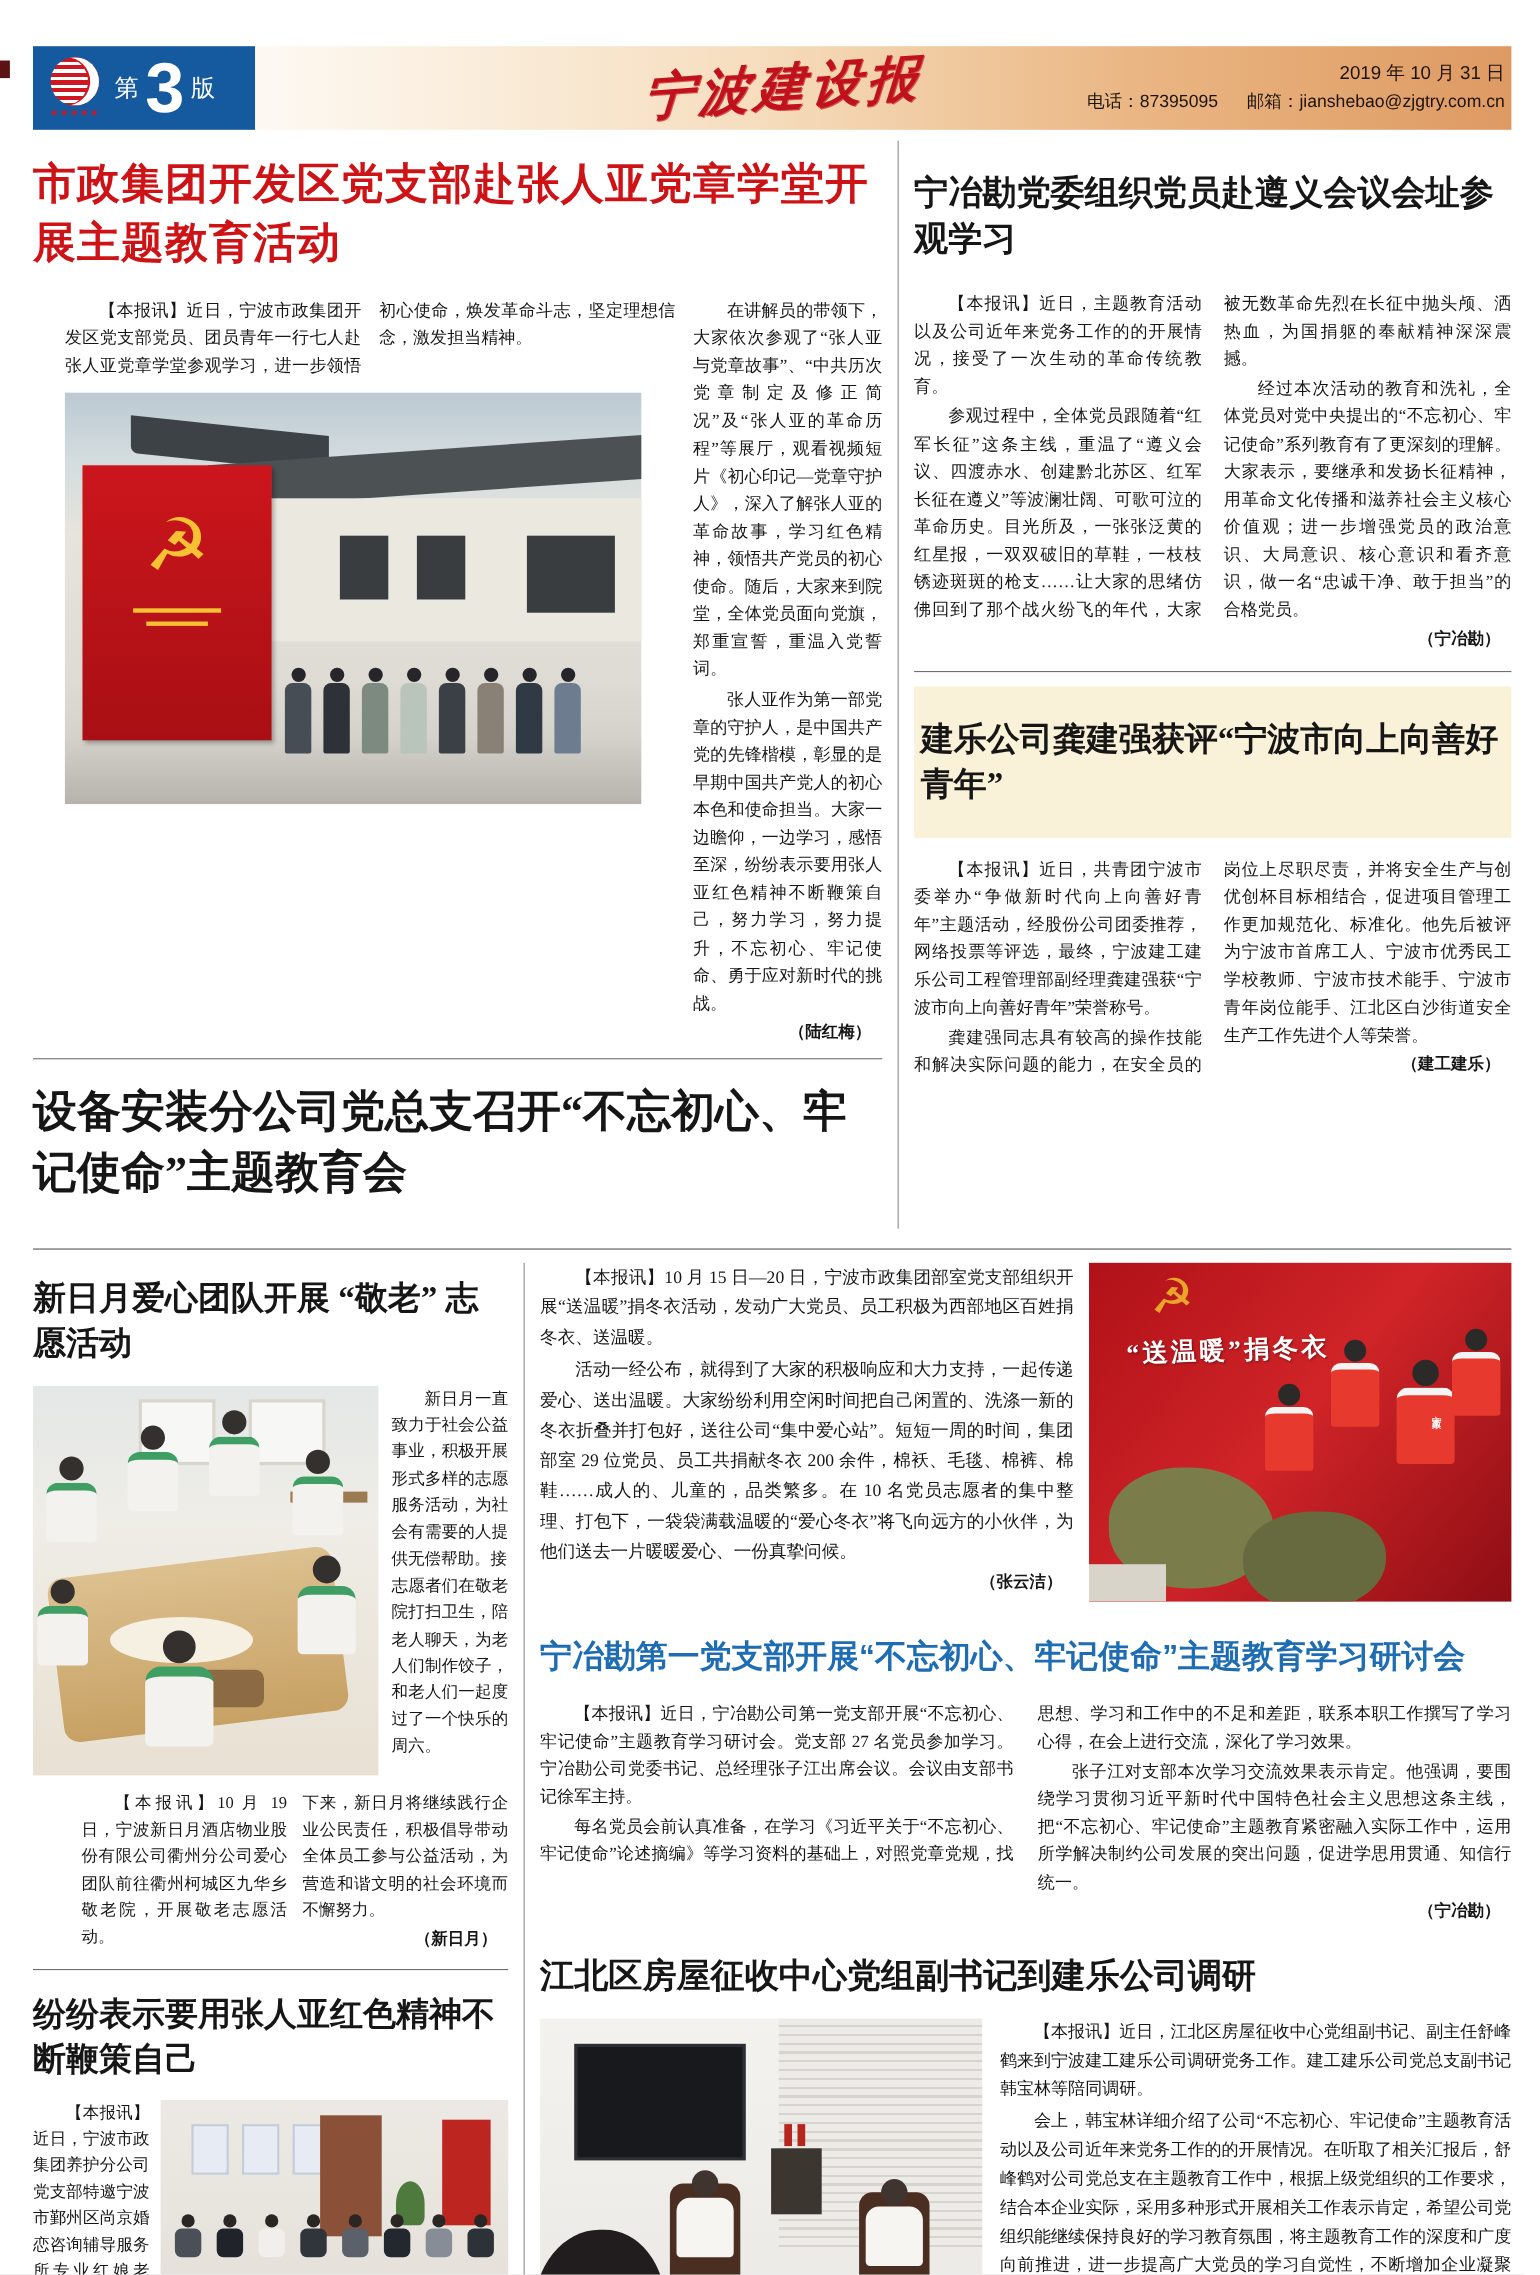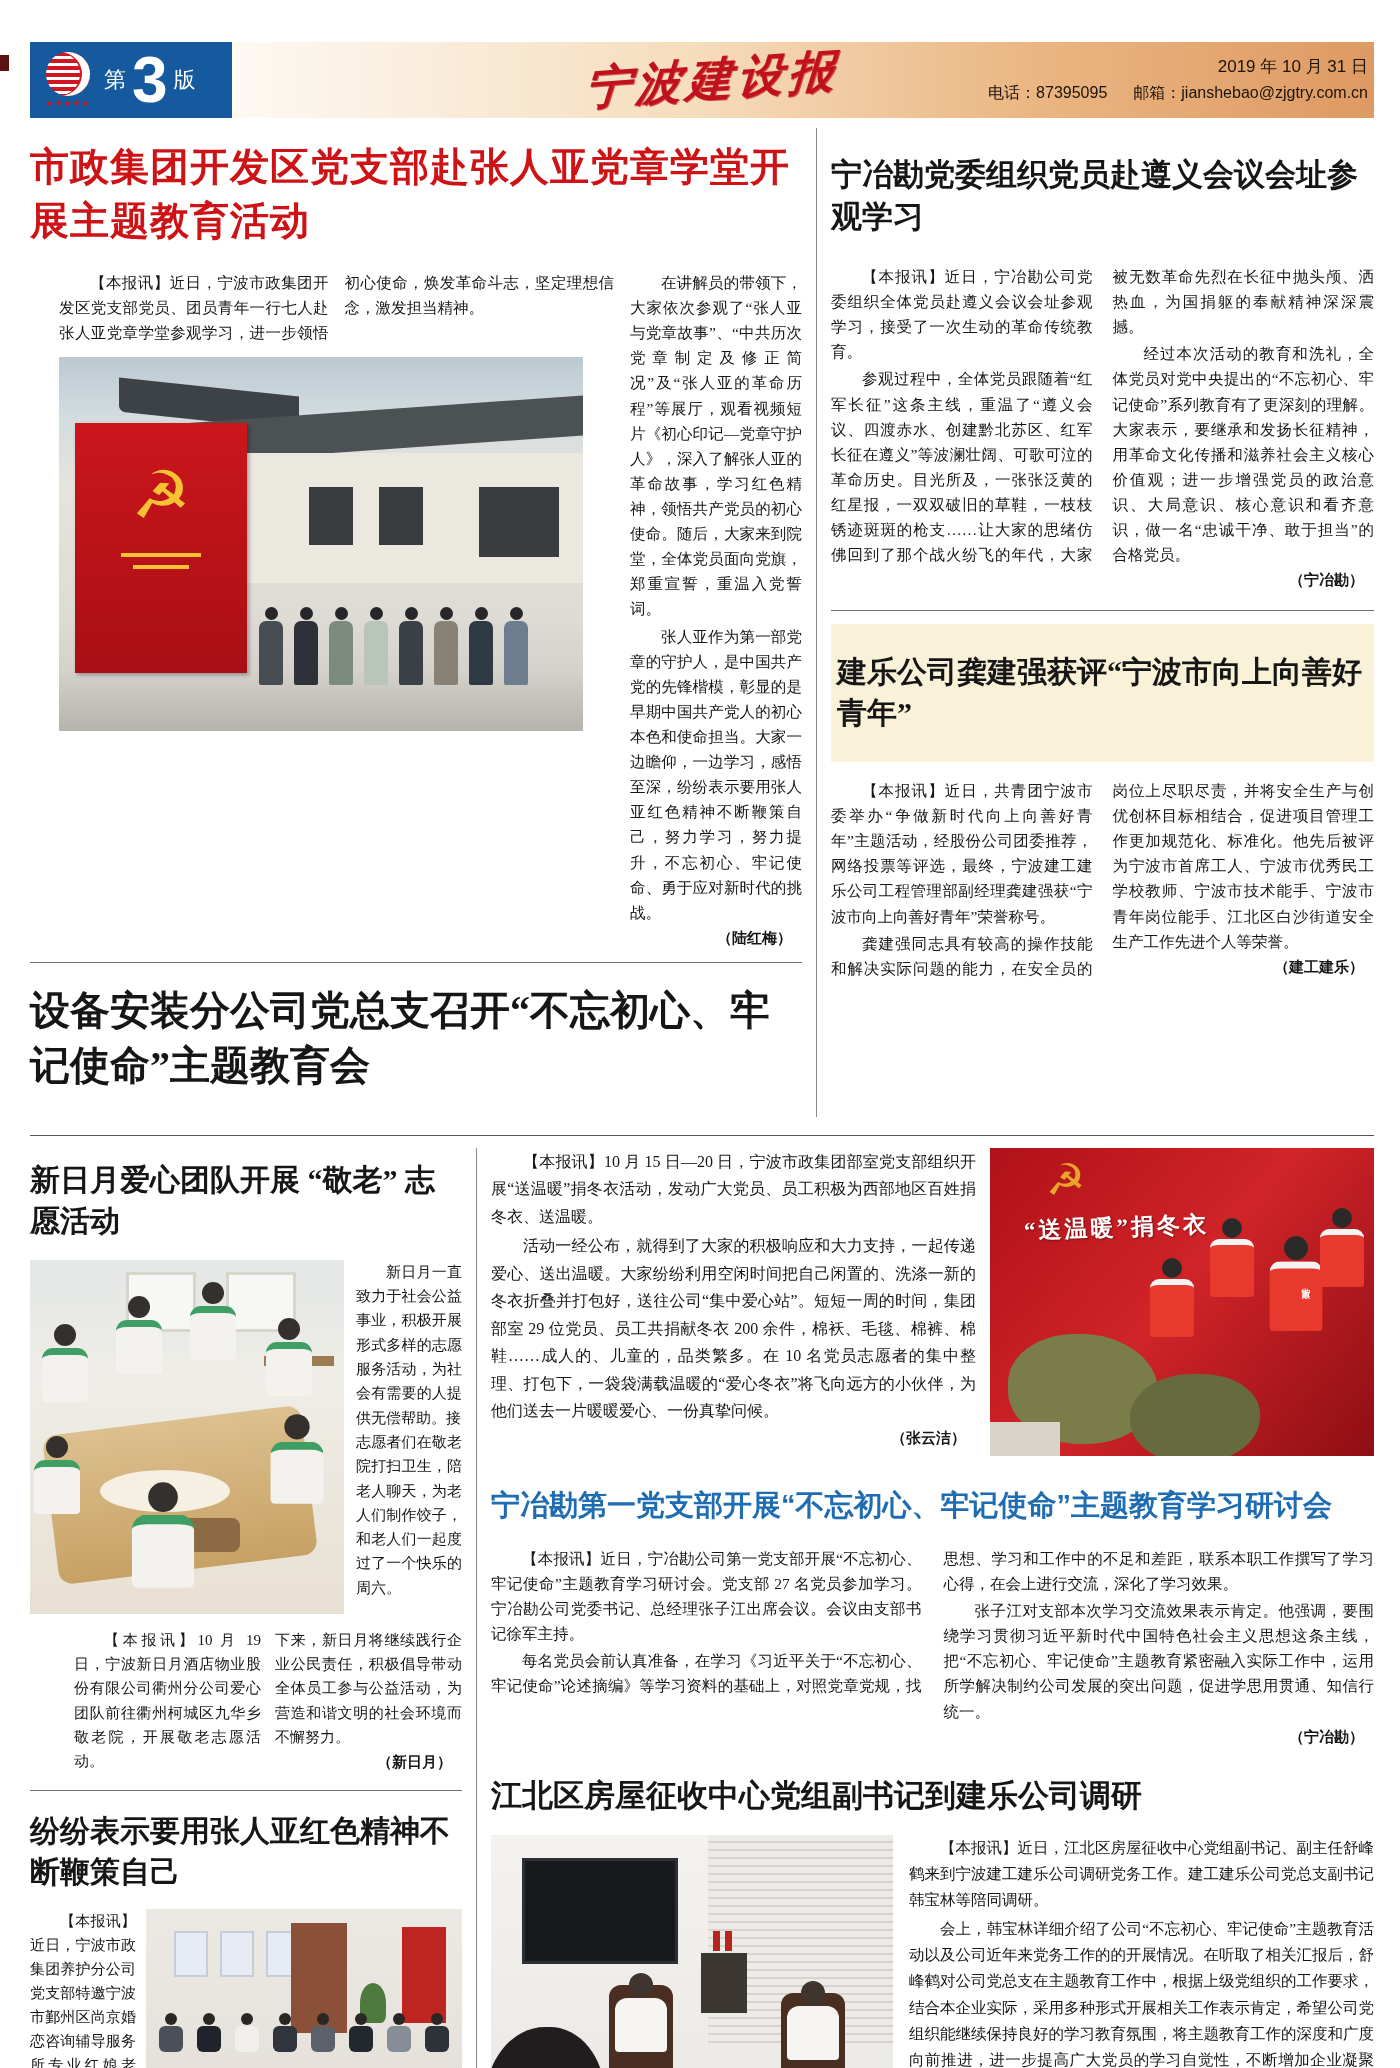--- a/index.html
+++ b/index.html
@@ -323,21 +323,21 @@
         </div>
       </div>
 
       <div class="vdiv"></div>
 
       <div class="rowA-right">
 
         <div>
           <h2 class="headline h-a2">宁冶勘党委组织党员赴遵义会议会址参观学习</h2>
           <div class="a2-body">
-            <p class="art">【本报讯】近日，宁冶勘公司党委组织全体党员赴遵义会议会址参观学习，接受了一次生动的革命传统教育。</p>
+            <p class="art">【本报讯】近日，主题教育活动以及公司近年来党务工作的的开展情况，接受了一次生动的革命传统教育。</p>
             <p class="art">参观过程中，全体党员跟随着“红军长征”这条主线，重温了“遵义会议、四渡赤水、创建黔北苏区、红军长征在遵义”等波澜壮阔、可歌可泣的革命历史。目光所及，一张张泛黄的红星报，一双双破旧的草鞋，一枝枝锈迹斑斑的枪支……让大家的思绪仿佛回到了那个战火纷飞的年代，大家被无数革命先烈在长征中抛头颅、洒热血，为国捐躯的奉献精神深深震撼。</p>
             <p class="art">经过本次活动的教育和洗礼，全体党员对党中央提出的“不忘初心、牢记使命”系列教育有了更深刻的理解。大家表示，要继承和发扬长征精神，用革命文化传播和滋养社会主义核心价值观；进一步增强党员的政治意识、大局意识、核心意识和看齐意识，做一名“忠诚干净、敢于担当”的合格党员。</p>
             <div class="byline">（宁冶勘）</div>
           </div>
         </div>
 
         <hr class="hrule ruleA2">
 
         <div>
           <h2 class="headline h-a3">建乐公司龚建强获评“宁波市向上向善好青年”</h2>

